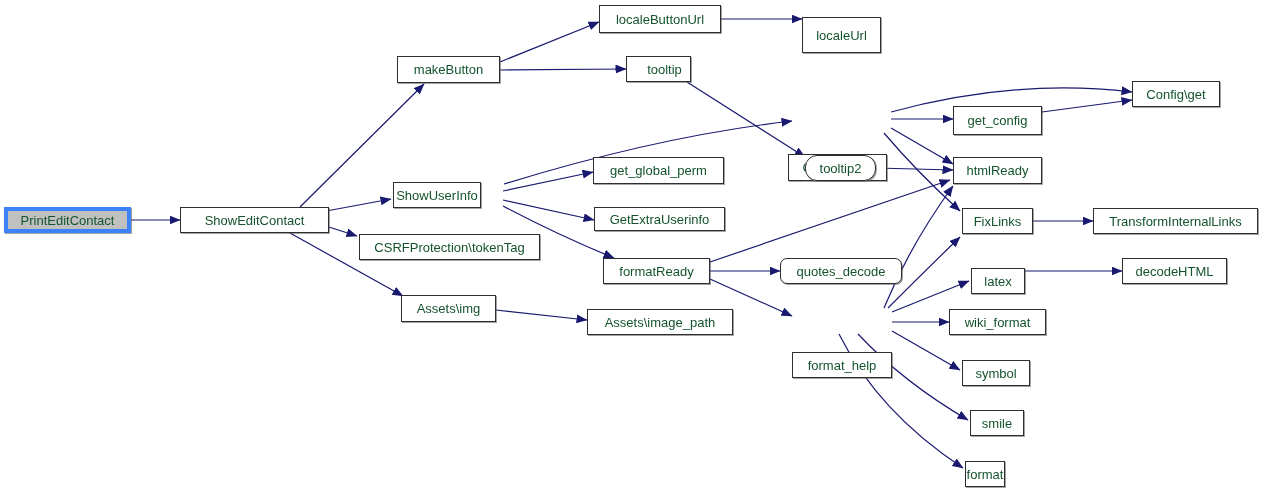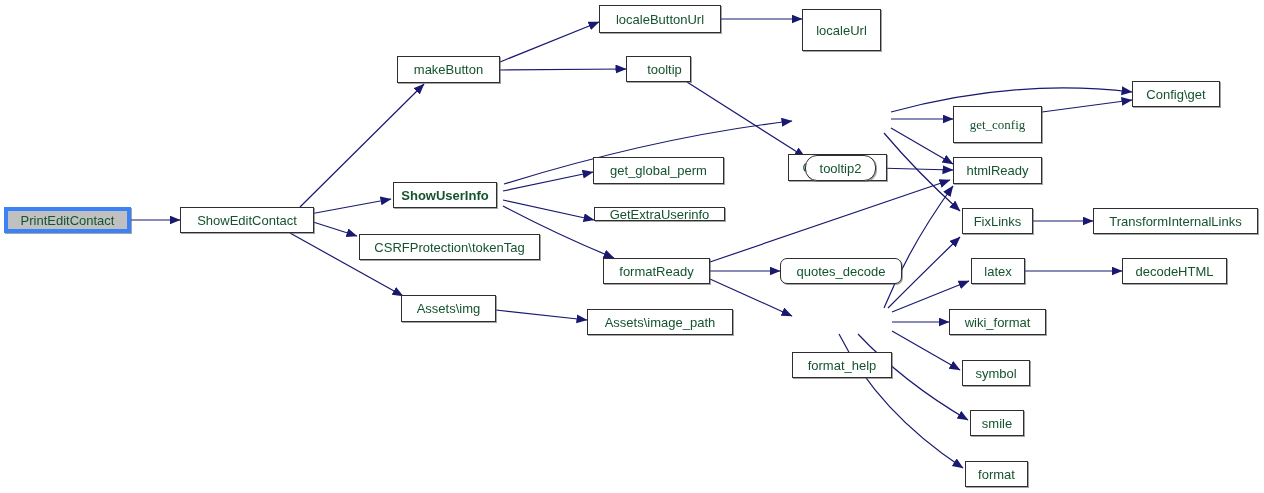--- a/index.html
+++ b/index.html
@@ -84,41 +84,41 @@
         <path d="M 892,331 L 960,370" class="edge" stroke="#191970" marker-end="url(#arrowhead)"></path>
         <path d="M 858,334 Q 903,382 968,420" class="edge" stroke="#191970" marker-end="url(#arrowhead)"></path>
         <path d="M 839,334 Q 878,412 963,468" class="edge" stroke="#191970" marker-end="url(#arrowhead)"></path>
         <path d="M 1033,221 L 1093,221" class="edge" stroke="#191970" marker-end="url(#arrowhead)"></path>
         <path d="M 1025,271 L 1122,271" class="edge" stroke="#191970" marker-end="url(#arrowhead)"></path>
         <path d="M 496,310 L 587,320" class="edge" stroke="#191970" marker-end="url(#arrowhead)"></path>
       </g>
   </svg>
   <div id="nodes">
       <div class="node highlighted" style="left: 4px; top: 207px; width: 127px; height: 26px;">PrintEditContact</div>
-      <div class="node" style="left: 180px; top: 207px; width: 134px; height: 26px;">ShowEditContact</div>
+      <div class="node" style="left: 180px; top: 207px; width: 149px; height: 26px;">ShowEditContact</div>
       <div class="node" style="left: 397px; top: 56px; width: 103px; height: 27px;">makeButton</div>
       <div class="node" style="left: 599px; top: 5px; width: 122px; height: 28px;">localeButtonUrl</div>
-      <div class="node" style="left: 802px; top: 9px; width: 79px; height: 42px;">localeUrl</div>
+      <div class="node" style="left: 802px; top: 17px; width: 79px; height: 36px;">localeUrl</div>
       <div class="node" style="left: 626px; top: 56px; width: 65px; height: 26px; padding-left: 12px;">tooltip</div>
-      <div class="node" style="left: 393px; top: 182px; width: 104px; height: 26px; font-weight: bold;">ShowUserInfo</div>
+      <div class="node" style="left: 393px; top: 182px; width: 88px; height: 26px;">ShowUserInfo</div>
       <div class="node" style="left: 593px; top: 157px; width: 131px; height: 27px;">get_global_perm</div>
-      <div class="node" style="left: 594px; top: 207px; width: 131px; height: 14px;">GetExtraUserinfo</div>
+      <div class="node" style="left: 594px; top: 207px; width: 131px; height: 24px;">GetExtraUserinfo</div>
       <div class="node" style="left: 359px; top: 234px; width: 181px; height: 26px;">CSRFProtection\tokenTag</div>
       <div class="node" style="left: 401px; top: 295px; width: 95px; height: 27px;">Assets\img</div>
       <div class="node" style="left: 587px; top: 309px; width: 146px; height: 26px;">Assets\image_path</div>
       <div class="node" style="left: 788px; top: 106px; width: 99px; height: 27px; margin-top: 48px;">GetUserInfo</div>
-      <div class="node" style="left: 953px; top: 106px; width: 89px; height: 37px; font-family: Liberation Serif, serif;">get_config</div>
+      <div class="node" style="left: 953px; top: 106px; width: 89px; height: 29px;">get_config</div>
       <div class="node" style="left: 1132px; top: 81px; width: 88px; height: 26px;">Config\get</div>
       <div class="node" style="left: 805px; top: 155px; width: 71px; height: 26px; border-radius: 12px;">tooltip2</div>
       <div class="node" style="left: 953px; top: 157px; width: 89px; height: 27px;">htmlReady</div>
       <div class="node" style="left: 962px; top: 208px; width: 71px; height: 26px;">FixLinks</div>
       <div class="node" style="left: 1093px; top: 208px; width: 165px; height: 26px;">TransformInternalLinks</div>
-      <div class="node" style="left: 971px; top: 258px; width: 54px; height: 26px;">latex</div>
+      <div class="node" style="left: 971px; top: 268px; width: 54px; height: 26px;">latex</div>
       <div class="node" style="left: 1122px; top: 258px; width: 105px; height: 26px;">decodeHTML</div>
       <div class="node" style="left: 603px; top: 258px; width: 107px; height: 26px;">formatReady</div>
       <div class="node" style="left: 780px; top: 258px; width: 122px; height: 26px; border-radius: 7px;">quotes_decode</div>
       <div class="node" style="left: 792px; top: 308px; width: 100px; height: 26px; margin-top: 44px;">format_help</div>
       <div class="node" style="left: 949px; top: 309px; width: 97px; height: 26px;">wiki_format</div>
       <div class="node" style="left: 962px; top: 360px; width: 68px; height: 26px;">symbol</div>
       <div class="node" style="left: 970px; top: 410px; width: 54px; height: 26px;">smile</div>
-      <div class="node" style="left: 965px; top: 461px; width: 63px; height: 26px;">format</div>
+      <div class="node" style="left: 965px; top: 461px; width: 40px; height: 26px;">format</div>
     </div>
 </div>
 
 </body></html>

